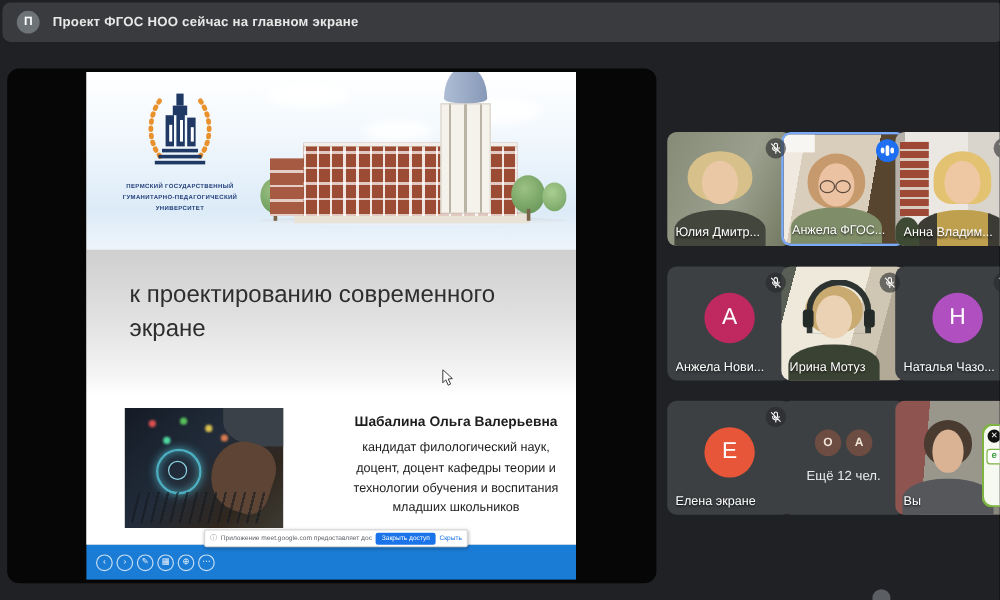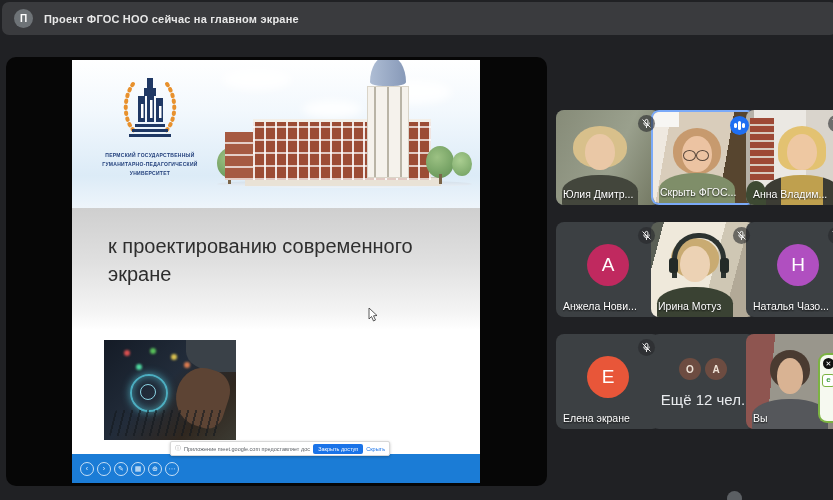--- a/index.html
+++ b/index.html
@@ -123,21 +123,21 @@
   .headset::before{content:"";position:absolute;left:-8px;top:20px;width:9px;height:15px;background:#232a27;border-radius:3px;}
   .headset::after{content:"";position:absolute;right:-8px;top:20px;width:9px;height:15px;background:#232a27;border-radius:3px;}
   .v-you{background:linear-gradient(95deg,#8e5550 0 26%,#99968c 26% 80%,#8a877e 80%);}
   .v-you .hair{background:#4a3b31;height:38px;width:40px;left:24px;}
   .v-you .face{background:#d9b393;width:26px;left:31px;}
   .v-you .body{background:#55575b;}
   
   .mini-avatars{display:flex;gap:4px;justify-content:center;margin-top:24px;}
   .mini{width:22px;height:22px;border-radius:50%;color:#efe3d7;font-size:10px;font-weight:bold;
     display:flex;align-items:center;justify-content:center;}
-  .overflow-label{text-align:center;font-size:15px;color:#e8eaed;margin-top:11px;}
+  .overflow-label{text-align:center;font-size:11px;color:#e8eaed;margin-top:11px;}
   
   .ext{position:absolute;left:818px;top:353px;width:17px;height:66px;background:#f6f9f0;
     border:2px solid #7cb342;border-right:none;border-radius:9px 0 0 9px;z-index:9;}
   .ext-close{width:11px;height:11px;border-radius:50%;background:#111;color:#fff;font-size:7px;
     line-height:11px;text-align:center;margin:3px auto 5px;}
   .ext-logo{width:11px;height:11px;border:1px solid #7cb342;border-radius:3px;background:#fff;
     color:#43a047;font-size:8px;font-weight:bold;line-height:10px;text-align:center;margin:0 auto;}
   
   .peek{position:absolute;left:727px;top:491px;width:15px;height:15px;border-radius:50%;background:#5b5f63;}
 </style>
@@ -210,20 +210,24 @@
 
     <div class="slide-bottom">
       <div class="photo">
         <div class="bokeh"></div>
         <div class="arm"></div>
         <div class="holo"></div>
         <div class="holo-inner"></div>
         <div class="hand"></div>
         <div class="laptop"></div>
       </div>
+      <div class="author">
+        <div class="author-name">Шабалина Ольга Валерьевна</div>
+        <div class="author-desc">кандидат филологический наук, доцент, доцент кафедры теории и технологии обучения и воспитания младших школьников</div>
+      </div>
     </div>
   </div>
 
   <div class="viewer-bar">
     <div class="vbtn">‹</div>
     <div class="vbtn">›</div>
     <div class="vbtn">✎</div>
     <div class="vbtn">▦</div>
     <div class="vbtn">⊕</div>
     <div class="vbtn">⋯</div>
@@ -257,21 +261,21 @@
     <div class="hair"></div>
       <div class="face"></div>
       <div class="glasses"></div>
       <div class="body"></div>
   </div>
   <div class="speak-icon">
     <span class="sp-bar s1"></span>
       <span class="sp-bar s2"></span>
       <span class="sp-bar s3"></span>
   </div>
-  <div class="tile-name">Скрыть ФГОС...</div>
+  <div class="tile-name">Анжела ФГОС...</div>
 </div>
 
 <div class="tile" style="left:746px;top:110px;">
   <div class="vid v-anna">
     <div class="hair"></div>
       <div class="face"></div>
       <div class="body"></div>
   </div>
   <div class="mic-off">
     <svg width="11" height="11" viewBox="0 0 24 24" fill="none" stroke="#fff" stroke-width="2" stroke-linecap="round">

